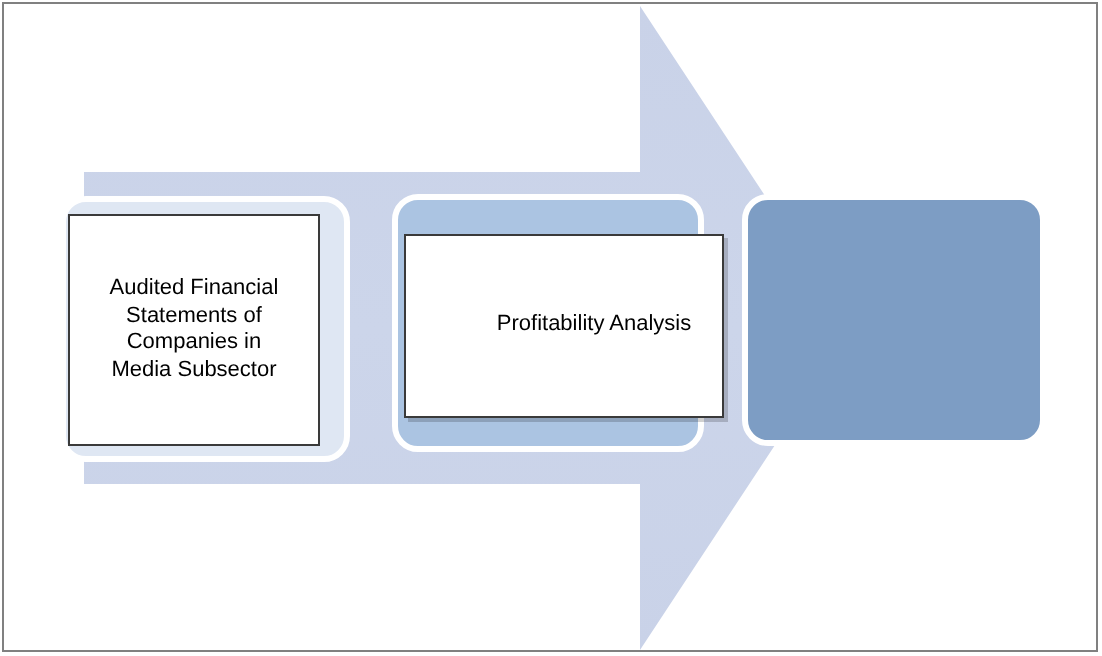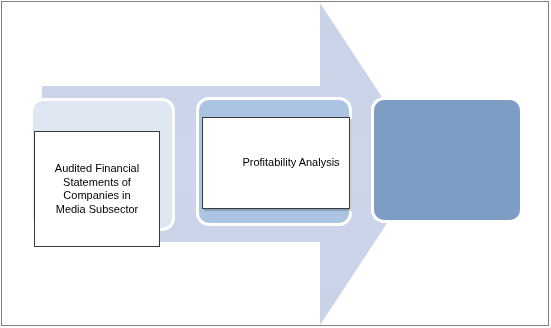--- a/index.html
+++ b/index.html
@@ -89,26 +89,25 @@
     color: #000000;
     white-space: pre-line;
     padding: 0 4px;
   }
 
   .box-1 {
     left: 34px;
     top: 107px;
     width: 126px;
     height: 116px;
-    margin-top: 24px;
   }
   .box-2 {
     left: 202px;
     top: 117px;
-    width: 148px;
+    width: 160px;
     height: 92px;
     box-shadow: 2px 2px 0 0 rgba(0,0,0,0.18);
     padding-left: 30px;
   }
   .box-3 {
     left: 377px;
     top: 110px;
     width: 140px;
     height: 106px;
     box-shadow: 2px 2px 0 0 rgba(0,0,0,0.18);

